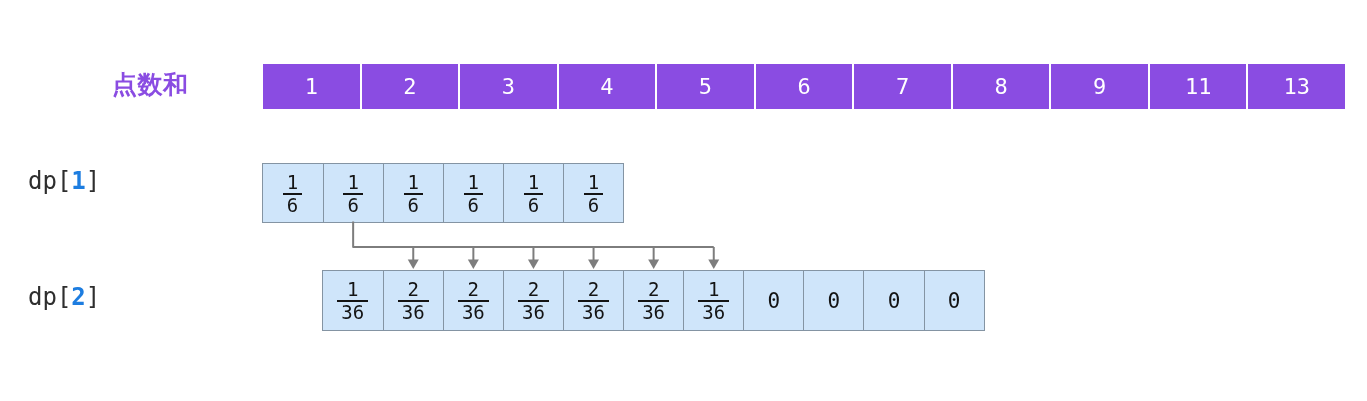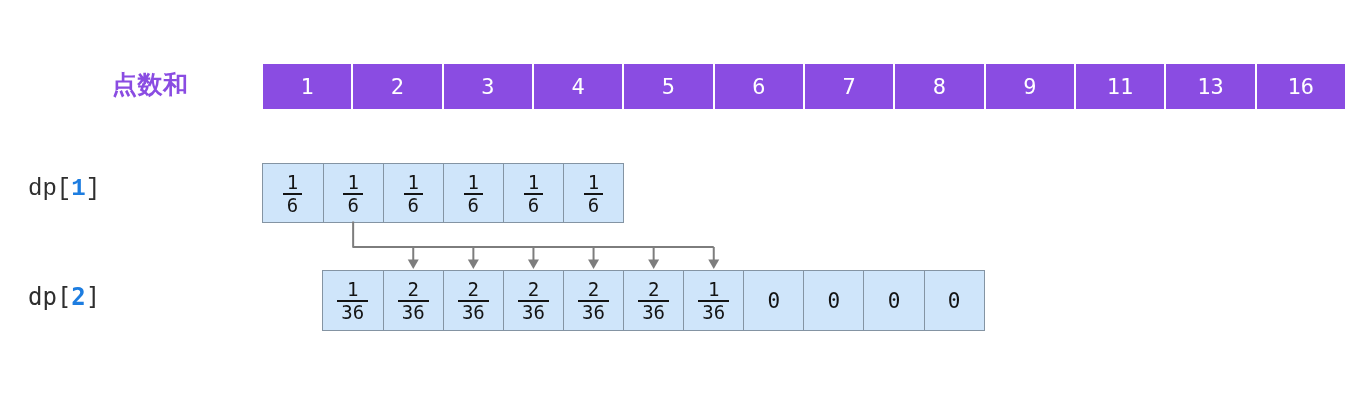--- a/index.html
+++ b/index.html
@@ -40,21 +40,21 @@
     color:var(--header-text);
     display:flex;align-items:center;justify-content:center;
     font-size:22px;
   }
   .dp-label{
     position:absolute;left:28px;
     font-size:24px;line-height:26px;
     color:var(--label-ink);
     white-space:nowrap;
   }
-  #label-dp1{top:176px;font-family:Liberation Mono, monospace;}
+  #label-dp1{top:168px;}
   #label-dp2{top:284px;text-align:right;}
   .dp-label .idx{color:var(--index-blue);font-weight:bold;}
   .dp-row{
     position:absolute;
     height:60px;
     display:flex;
     box-sizing:border-box;
     border:1.5px solid var(--cell-border);
     background:var(--cell-bg);
   }
@@ -91,21 +91,20 @@
       <div class="header-cell">2</div>
       <div class="header-cell">3</div>
       <div class="header-cell">4</div>
       <div class="header-cell">5</div>
       <div class="header-cell">6</div>
       <div class="header-cell">7</div>
       <div class="header-cell">8</div>
       <div class="header-cell">9</div>
       <div class="header-cell">11</div>
       <div class="header-cell">13</div>
-      <div class="header-cell">16</div>
     </div>
 
   <div class="dp-label" id="label-dp1"><span>dp[</span><span class="idx">1</span><span>]</span></div>
 
   <div class="dp-row" id="row-dp1">
       <div class="dp-cell">
         <span class="frac">
           <span class="num">1</span>
           <span class="den">6</span>
         </span>

